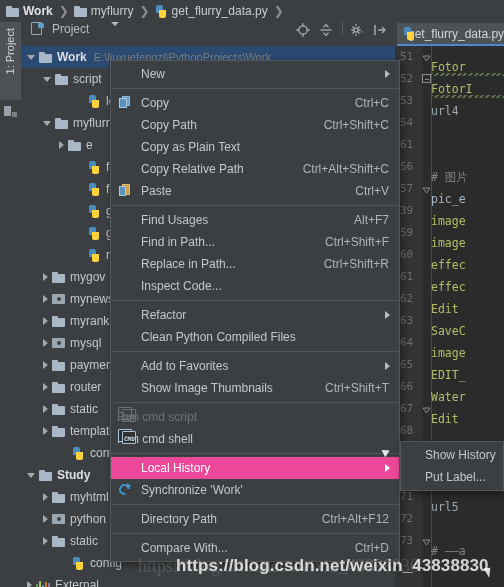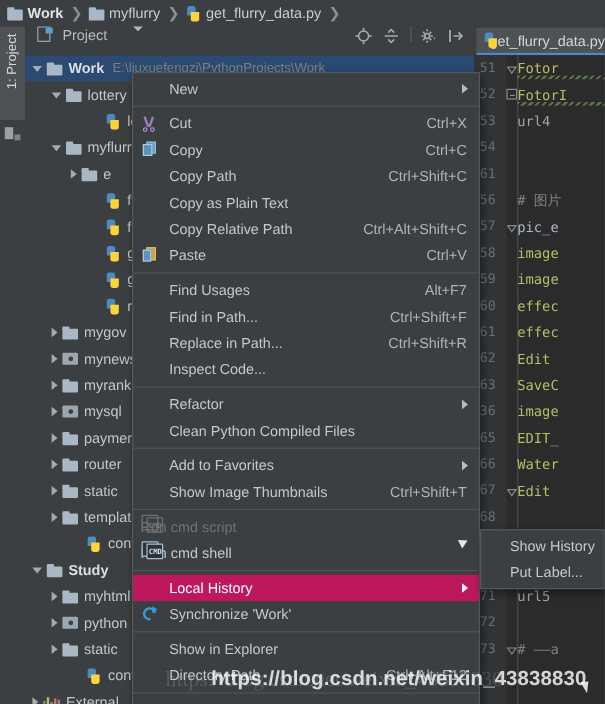--- a/index.html
+++ b/index.html
@@ -95,21 +95,21 @@
   .lib-ic i{display:block;width:2px;background:#9aa7b0;}
 
   
   #editor{
     position:absolute;left:395px;top:46px;width:109px;height:541px;background:#2b2b2b;
     overflow:hidden;font-family:"DejaVu Sans Mono","Liberation Mono",monospace;
   }
   #gutter{position:absolute;left:0;top:0;width:27px;height:541px;background:#313335;}
   .lnum{height:22px;line-height:22px;text-align:center;padding-right:4px;
     font-size:11px;color:#6a6f71;font-family:"DejaVu Sans Mono",monospace;}
-  #codearea{position:absolute;left:27px;top:0;width:82px;height:417px;}
+  #codearea{position:absolute;left:27px;top:10px;width:82px;height:417px;}
   .cline{height:22px;line-height:22px;font-size:11.5px;white-space:nowrap;padding-left:9px;
     position:relative;}
   .cline .kw{color:#a9b7c6;}
   .cline .id{color:#b5bd68;}
   .cline .cm{color:#808080;}
   .cline .va{color:#9aa7b0;}
   #foldbar{position:absolute;left:27px;top:0;width:9px;height:541px;border-right:1px solid #4b4b4b;}
   .foldmark{position:absolute;left:0;width:9px;height:9px;box-sizing:border-box;
     border:1px solid #8a8a8a;}
   .foldmark::after{content:"";position:absolute;left:1.5px;top:3.5px;width:4px;height:1px;background:#8a8a8a;}
@@ -122,21 +122,21 @@
 
   
   #ctxmenu{
     position:absolute;left:110px;top:60px;width:290px;
     background:#3c3f41;border:1px solid #54575a;
     box-shadow:2px 3px 7px rgba(0,0,0,.45);box-sizing:border-box;
     padding:2px 0;
   }
   .mi{height:22px;display:flex;align-items:center;position:relative;box-sizing:border-box;
     padding:0 6px 0 0;}
-  .mi.hl{background:#be185d;}
+  .mi.hl{background:#ec4899;}
   .mi.dis .mlabel{color:#6e7275;}
   .mic{width:20px;height:16px;flex:none;margin-left:4px;position:relative;}
   .mlabel{font-size:12px;color:#c4c8cb;margin-left:6px;white-space:nowrap;}
   .mi.hl .mlabel{color:#ffffff;}
   .mshort{margin-left:auto;font-size:12px;color:#b0b4b7;padding-right:4px;white-space:nowrap;}
   .marrow{margin-left:auto;width:0;height:0;border-top:4px solid transparent;
     border-bottom:4px solid transparent;border-left:5px solid #b8bcbf;margin-right:3px;}
   .mi.hl .marrow{border-left-color:#ffffff;}
   .msep{height:1px;background:#515456;margin:3px 0;}
 
@@ -266,21 +266,21 @@
 <div id="treepanel">
     <div class="trow sel" style="padding-left: 6px;">
       <span class="tw down"></span>
       <span class="folder-ic"></span>
       <span class="tlabel bold">Work</span>
       <span class="tpath">E:\liuxuefengzi\PythonProjects\Work</span>
     </div>
     <div class="trow" style="padding-left: 22px;">
       <span class="tw down"></span>
       <span class="folder-ic"></span>
-      <span class="tlabel">lottery</span>
+      <span class="tlabel">script</span>
     </div>
     <div class="trow" style="padding-left: 54px;">
       <span class="tw none"></span>
       <span class="py-ic">
         <i class="pyb"></i>
         <i class="pyy"></i>
       </span>
       <span class="tlabel">lo</span>
     </div>
     <div class="trow" style="padding-left: 22px;">
@@ -424,27 +424,27 @@
 
 <div id="editor">
   <div id="gutter">
       <div class="lnum">51</div>
       <div class="lnum">52</div>
       <div class="lnum">53</div>
       <div class="lnum">54</div>
       <div class="lnum">61</div>
       <div class="lnum">56</div>
       <div class="lnum">57</div>
-      <div class="lnum">58</div>
+      <div class="lnum">39</div>
       <div class="lnum">59</div>
       <div class="lnum">60</div>
       <div class="lnum">61</div>
       <div class="lnum">62</div>
       <div class="lnum">63</div>
-      <div class="lnum">36</div>
+      <div class="lnum">64</div>
       <div class="lnum">65</div>
       <div class="lnum">66</div>
       <div class="lnum">67</div>
       <div class="lnum">68</div>
       <div class="lnum">69</div>
       <div class="lnum">70</div>
       <div class="lnum">71</div>
       <div class="lnum">72</div>
       <div class="lnum">73</div>
     </div>
@@ -491,28 +491,20 @@
 </div>
 
 <div id="ctxmenu">
     <div class="mi">
       <span class="mic"></span>
       <span class="mlabel">New</span>
       <span class="marrow"></span>
     </div>
     <div class="msep"></div>
     <div class="mi">
-      <span class="mic ic-cut">
-        <i></i>
-        <i></i>
-      </span>
-      <span class="mlabel">Cut</span>
-      <span class="mshort">Ctrl+X</span>
-    </div>
-    <div class="mi">
       <span class="mic ic-copy"></span>
       <span class="mlabel">Copy</span>
       <span class="mshort">Ctrl+C</span>
     </div>
     <div class="mi">
       <span class="mic"></span>
       <span class="mlabel">Copy Path</span>
       <span class="mshort">Ctrl+Shift+C</span>
     </div>
     <div class="mi">
@@ -593,24 +585,20 @@
       <span class="mlabel">Local History</span>
       <span class="marrow"></span>
     </div>
     <div class="mi">
       <span class="mic ic-sync"></span>
       <span class="mlabel">Synchronize 'Work'</span>
     </div>
     <div class="msep"></div>
     <div class="mi">
       <span class="mic"></span>
-      <span class="mlabel">Show in Explorer</span>
-    </div>
-    <div class="mi">
-      <span class="mic"></span>
       <span class="mlabel">Directory Path</span>
       <span class="mshort">Ctrl+Alt+F12</span>
     </div>
     <div class="msep"></div>
     <div class="mi">
       <span class="mic ic-compare"></span>
       <span class="mlabel">Compare With...</span>
       <span class="mshort">Ctrl+D</span>
     </div>
   </div>

